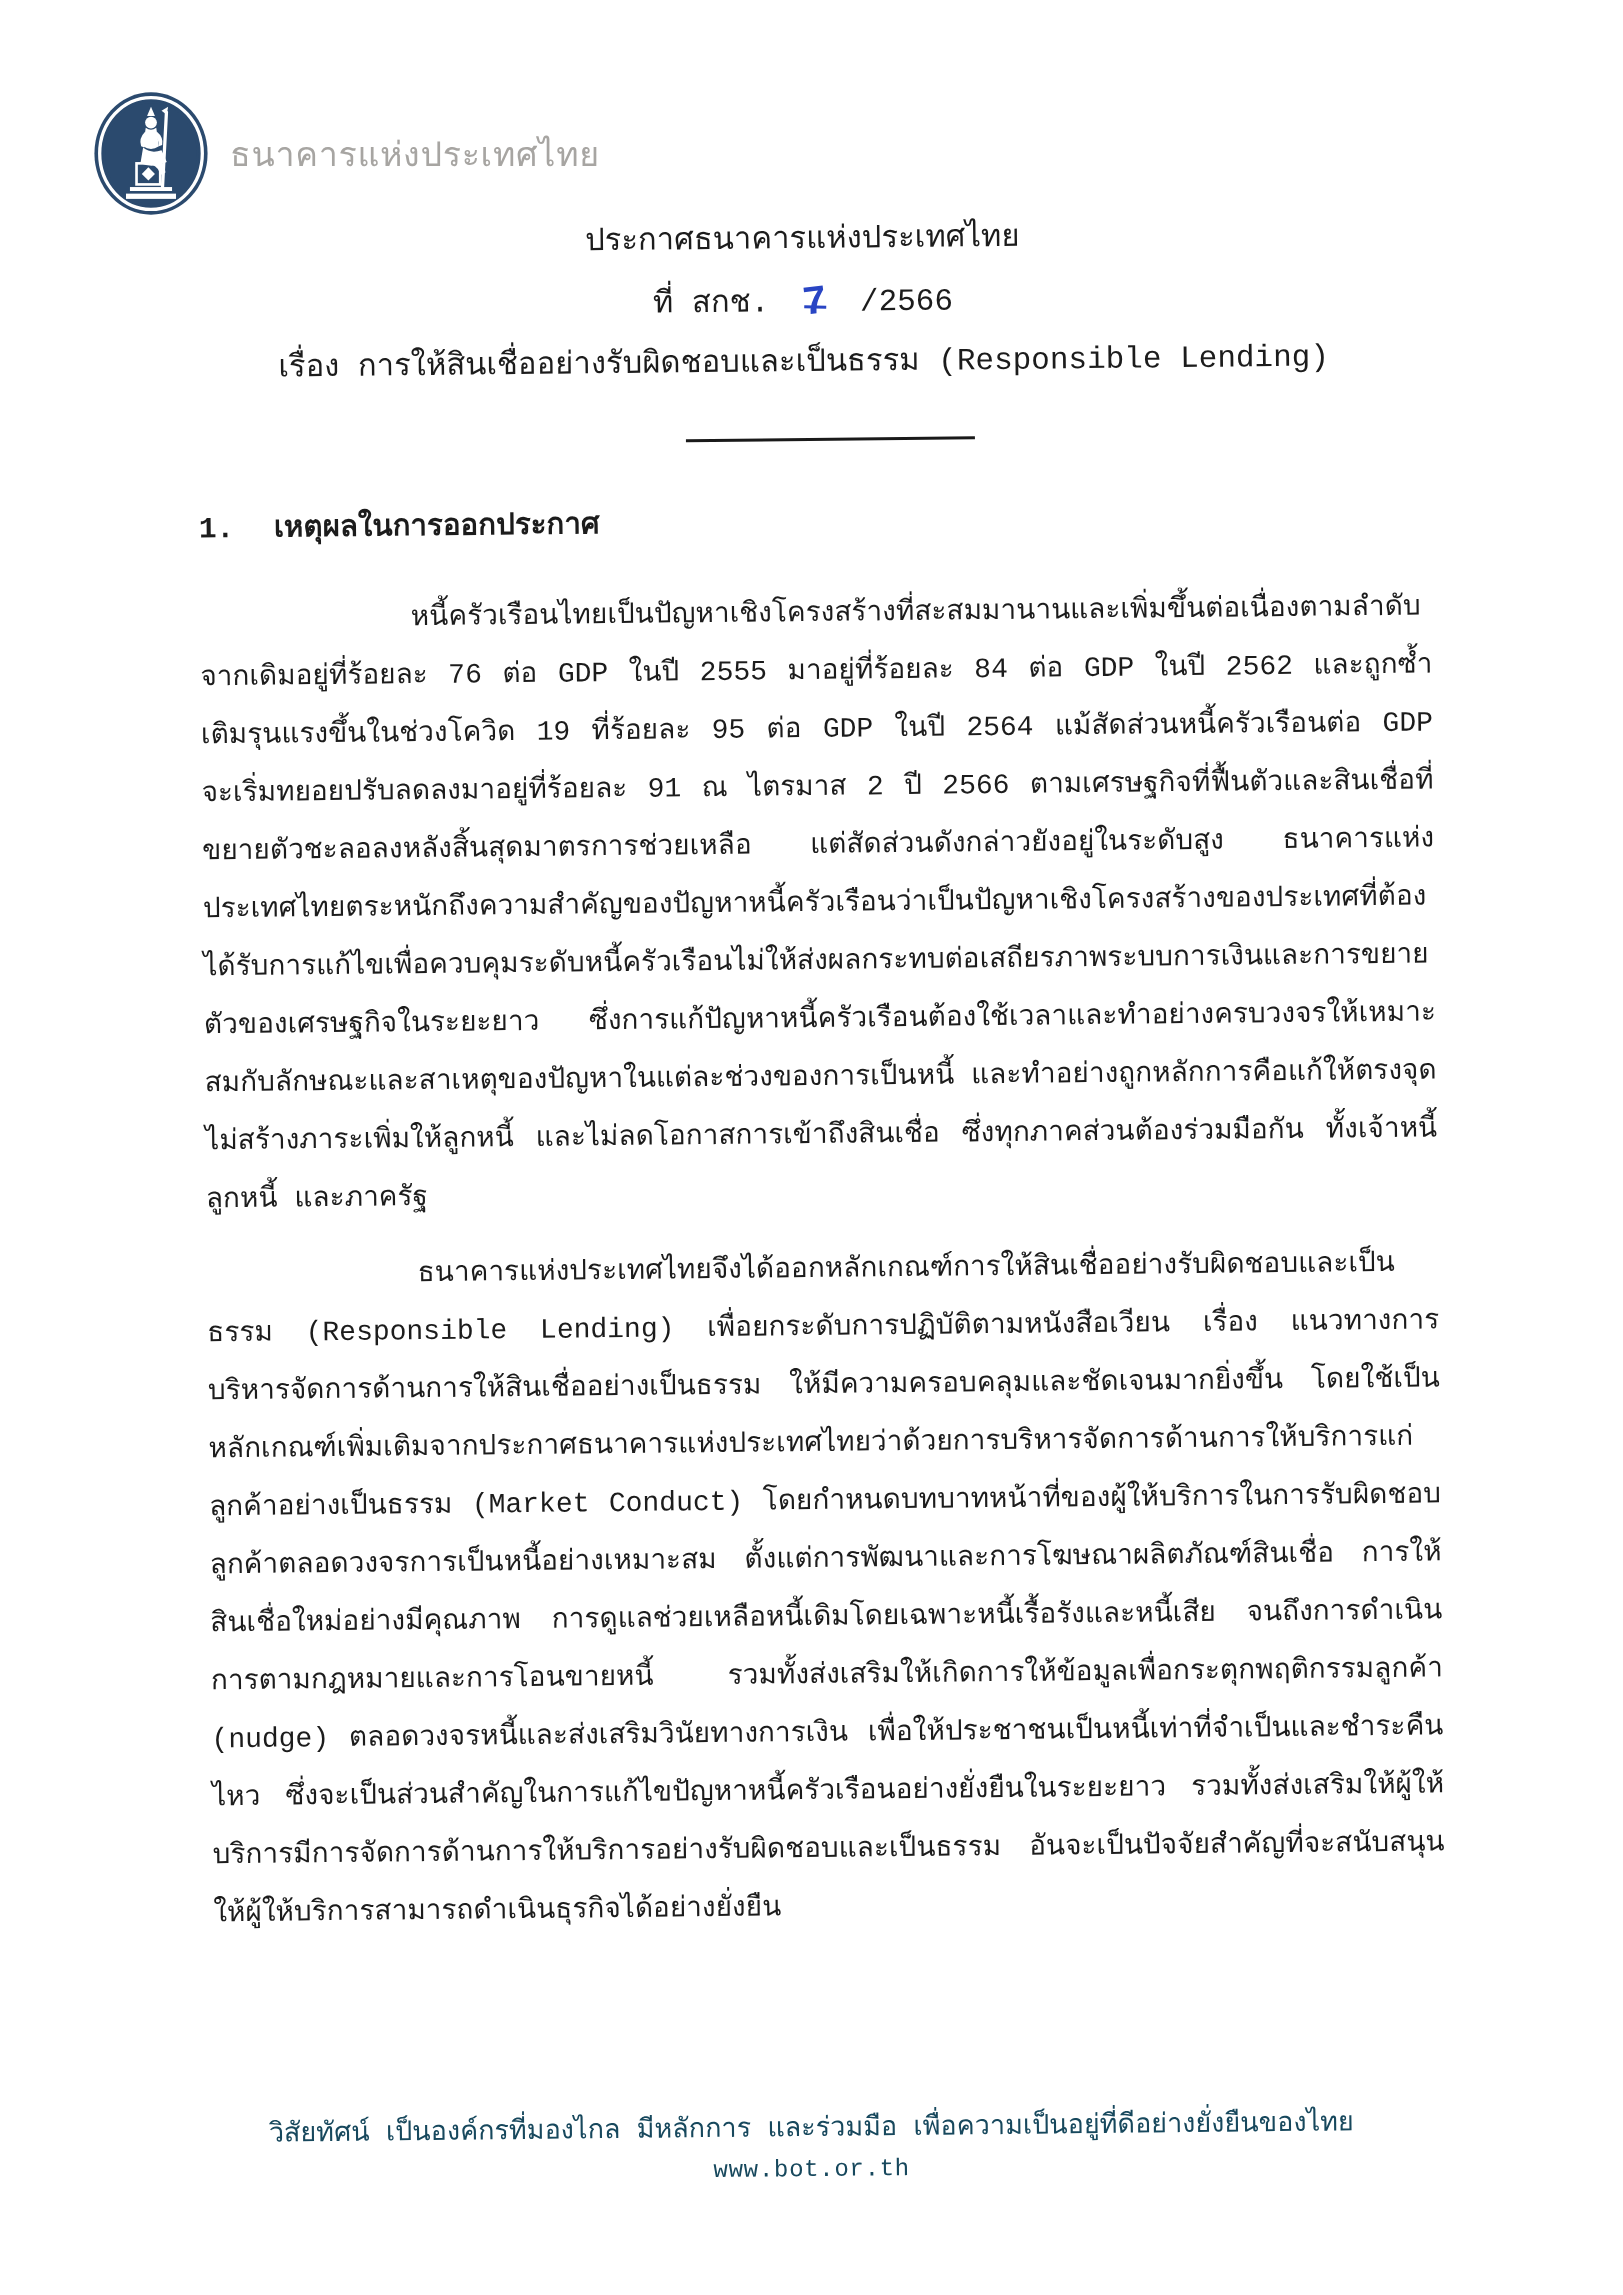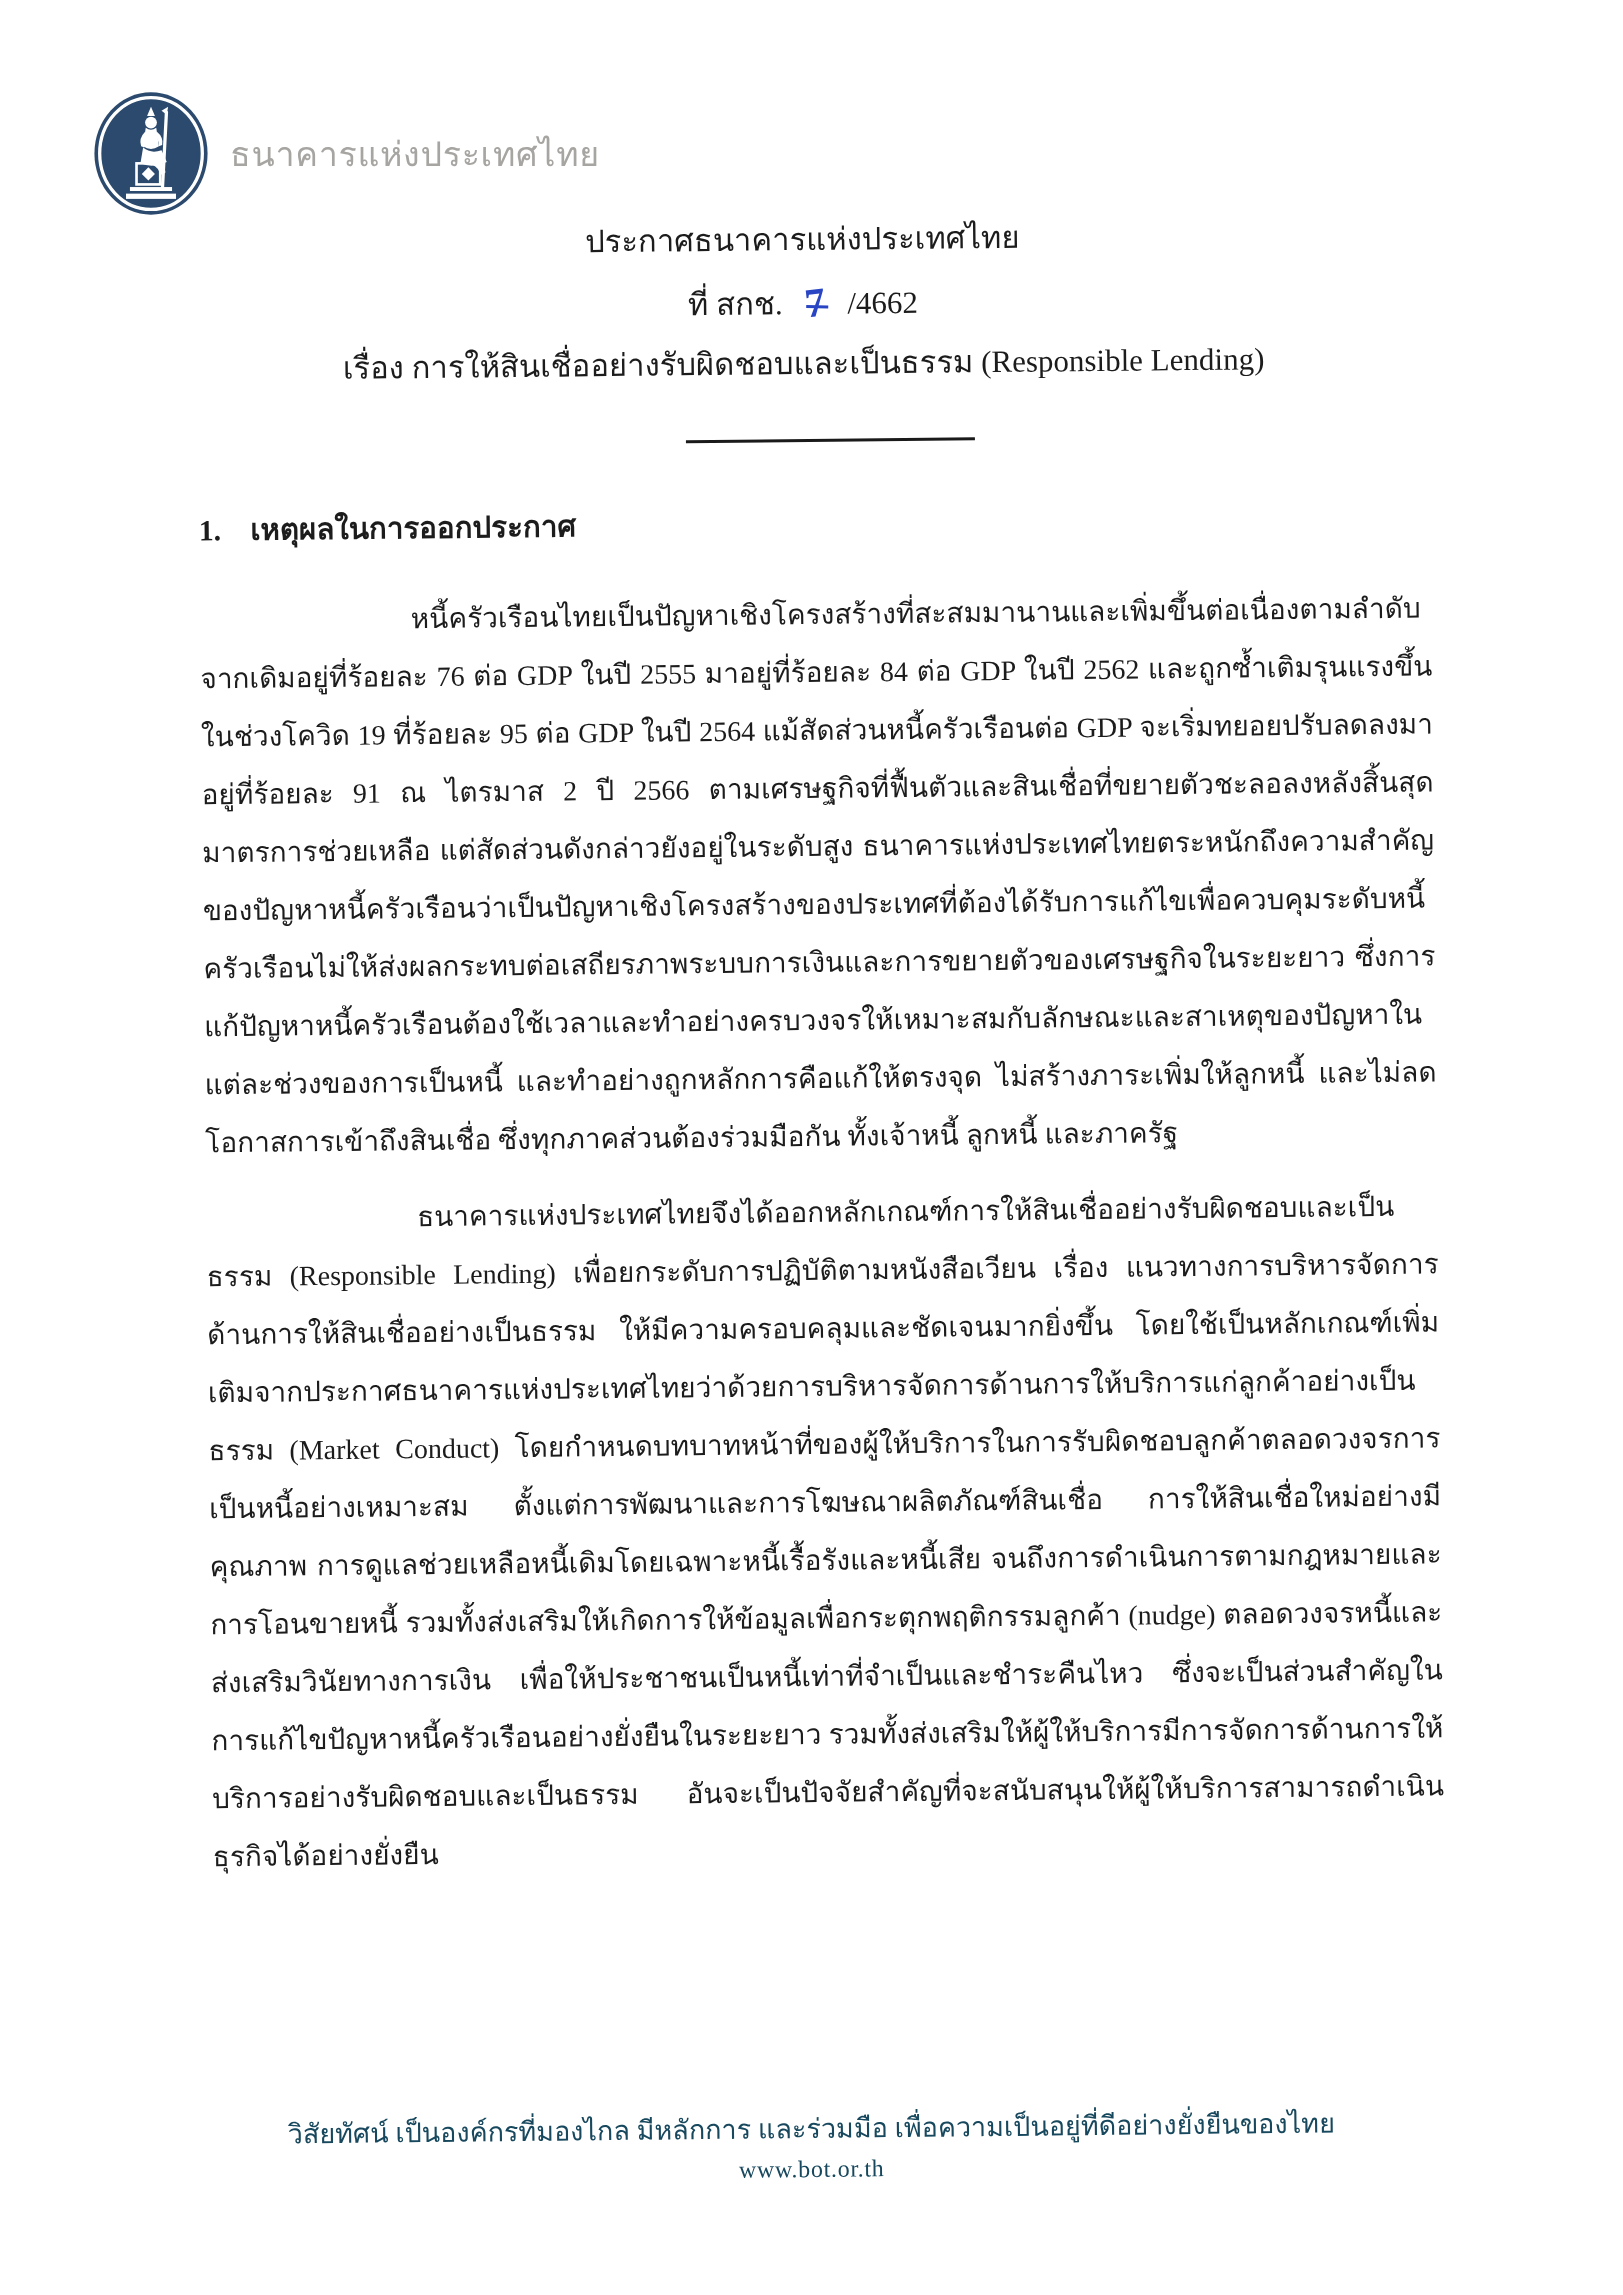--- a/index.html
+++ b/index.html
@@ -6,21 +6,21 @@
     margin: 0;
     padding: 0;
     background: #ffffff;
   }
   .page {
     position: relative;
     width: 1623px;
     height: 2295px;
     background: #ffffff;
     overflow: hidden;
-    font-family: Liberation Serif, serif;
+    font-family: Liberation Mono, monospace;
     color: #1c1c1c;
   }
   
   .logo-row {
     position: absolute;
     top: 91px;
     left: 93px;
     display: flex;
     align-items: center;
   }
@@ -161,21 +161,21 @@
     <div class="org-name">ธนาคารแห่งประเทศไทย</div>
   </div>
 
   <div class="doc-content">
 
     <div class="title-block">
       <div class="announcement-title">ประกาศธนาคารแห่งประเทศไทย</div>
       <div class="doc-no">
         <span>ที่ สกช.</span>
         <span class="handwritten">7</span>
-        <span>/4662</span>
+        <span>/2566</span>
       </div>
       <div class="subject-line">เรื่อง  การให้สินเชื่ออย่างรับผิดชอบและเป็นธรรม (Responsible Lending)</div>
       <div class="divider-rule"></div>
     </div>
 
     <div class="body-area">
       <div class="section-heading">
         <span class="sec-num">1.</span>
         <span class="sec-title">เหตุผลในการออกประกาศ</span>
       </div>

